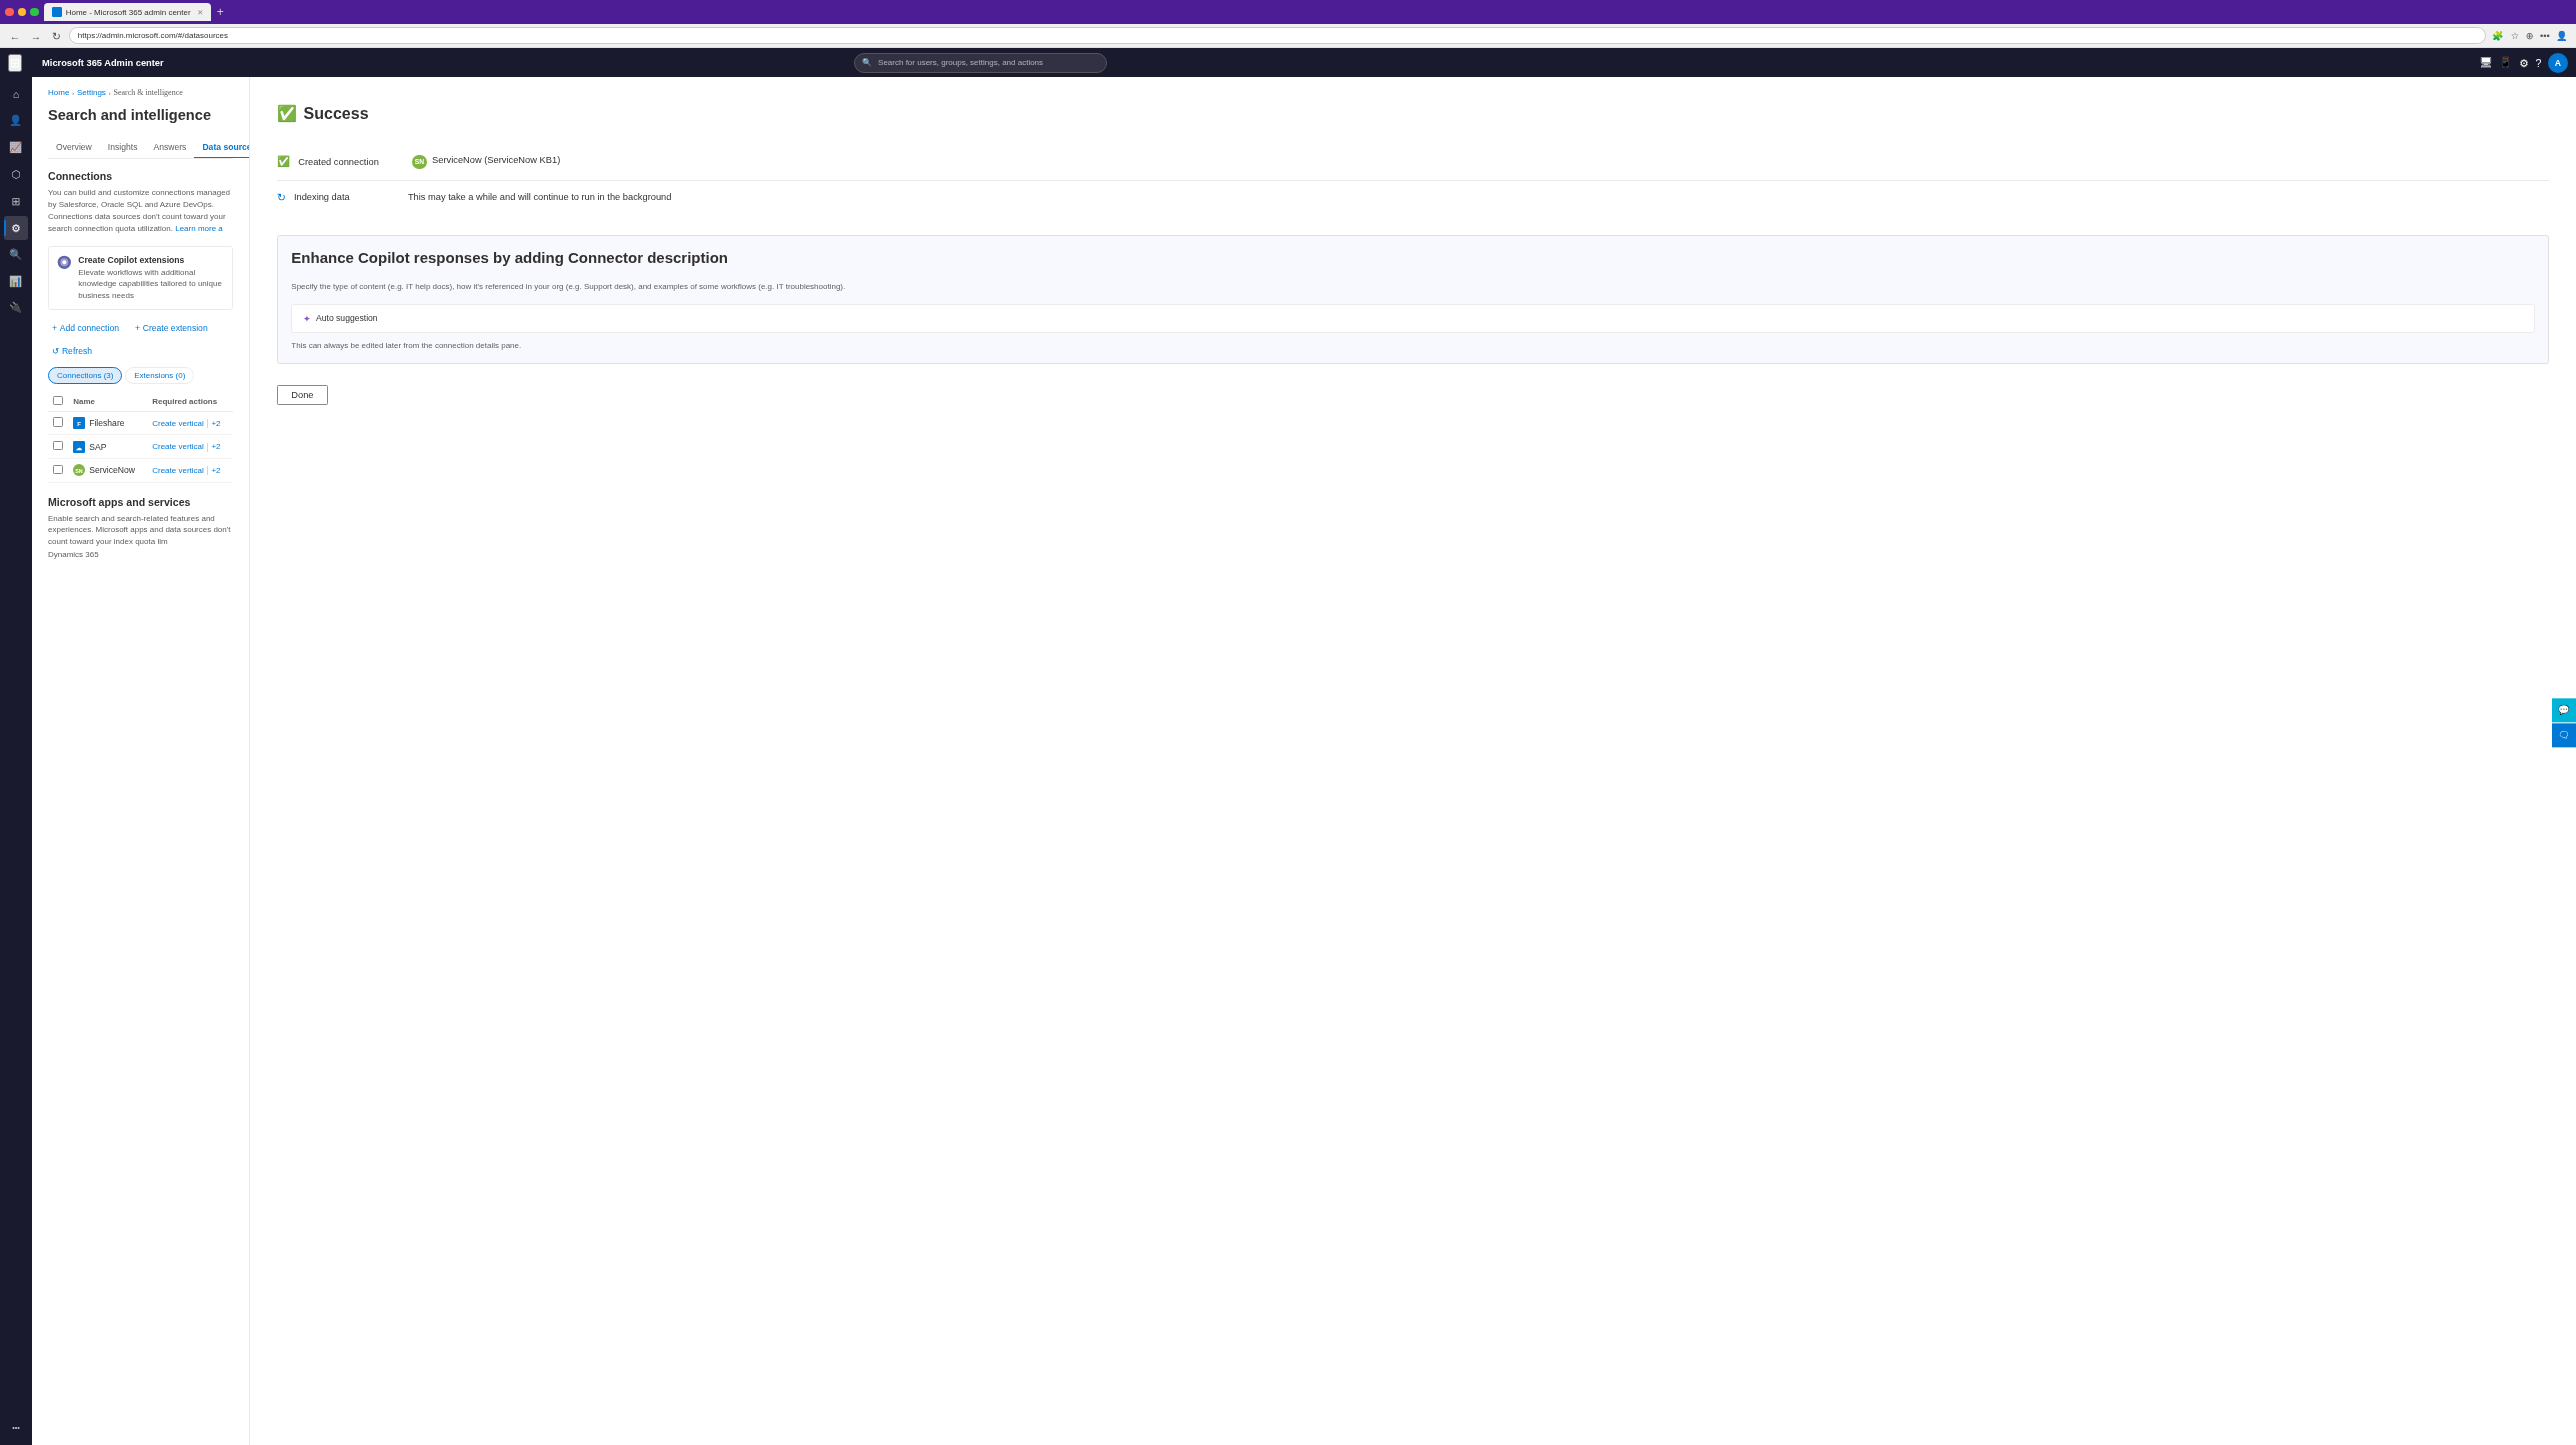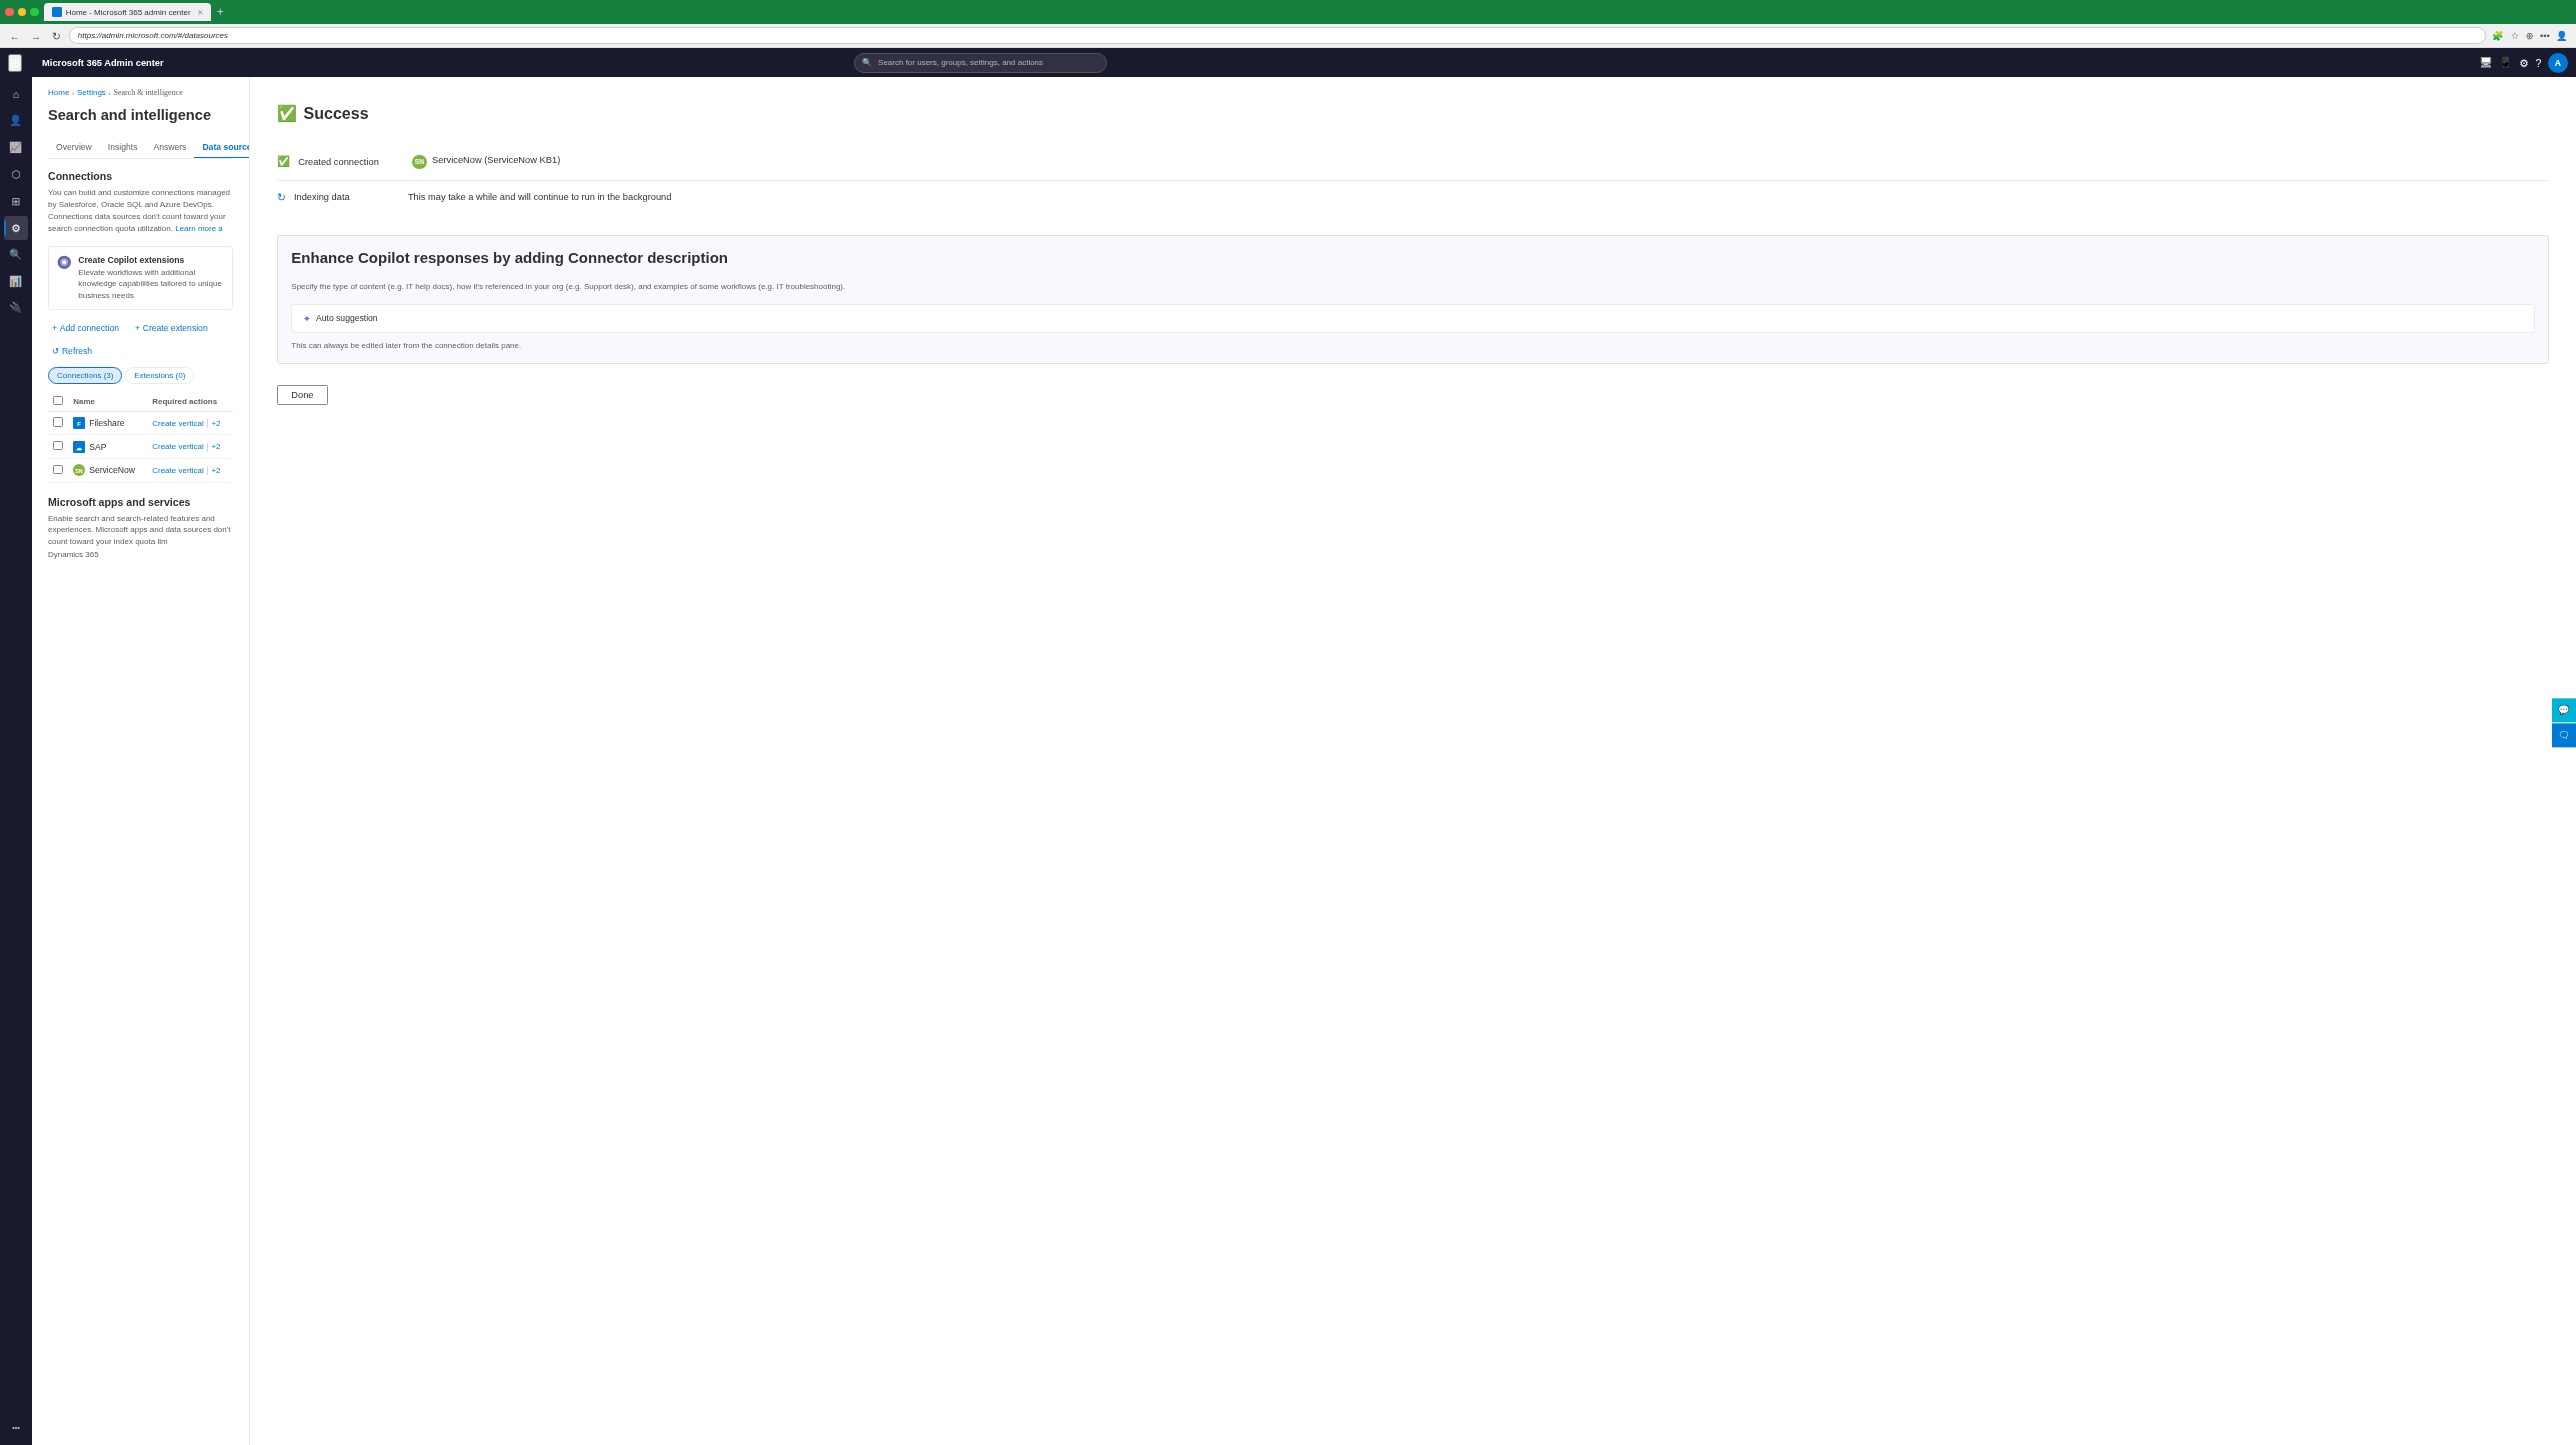--- a/index.html
+++ b/index.html
@@ -1,20 +1,20 @@
 <!DOCTYPE html>
 <html style="font-size:10.6px"><head>
   <meta charset="utf-8">
   <style>
     * { box-sizing: border-box; margin: 0; padding: 0; }
     body { font-family: 'Segoe UI', Arial, sans-serif; font-size: 8.6px; background: #f3f2f1; overflow: hidden; }
 
     
     .browser-chrome {
-      background: #15803d;
+      background: #4c1d95;
       height: 24px;
       display: flex;
       align-items: center;
       padding: 0 5.3px;
       gap: 5.3px;
     }
     .browser-controls { display: flex; align-items: center; gap: 4px; }
     .browser-btn { width: 8.6px; height: 8.6px; border-radius: 50%; border: none; cursor: pointer; }
     .browser-btn.close { background: #ff5f57; }
     .browser-btn.minimize { background: #ffbd2e; }
@@ -48,21 +48,20 @@
     .nav-btn:disabled { color: #bbb; }
     .address-input {
       flex: 1;
       height: 17.3px;
       border: 0.7px solid #ccc;
       border-radius: 8.6px;
       padding: 0 8px;
       font-size: 8px;
       background: white;
       color: #333;
-      font-style: italic;
     }
     .browser-icons { display: flex; gap: 4px; align-items: center; }
     .browser-icon-btn { background: none; border: none; font-size: 9.3px; cursor: pointer; color: #555; padding: 1.3px; }
 
     
     .app-container { display: flex; flex-direction: column; height: calc(100vh - 48px); }
 
     
     .top-nav {
       background: #1a1a2e;

